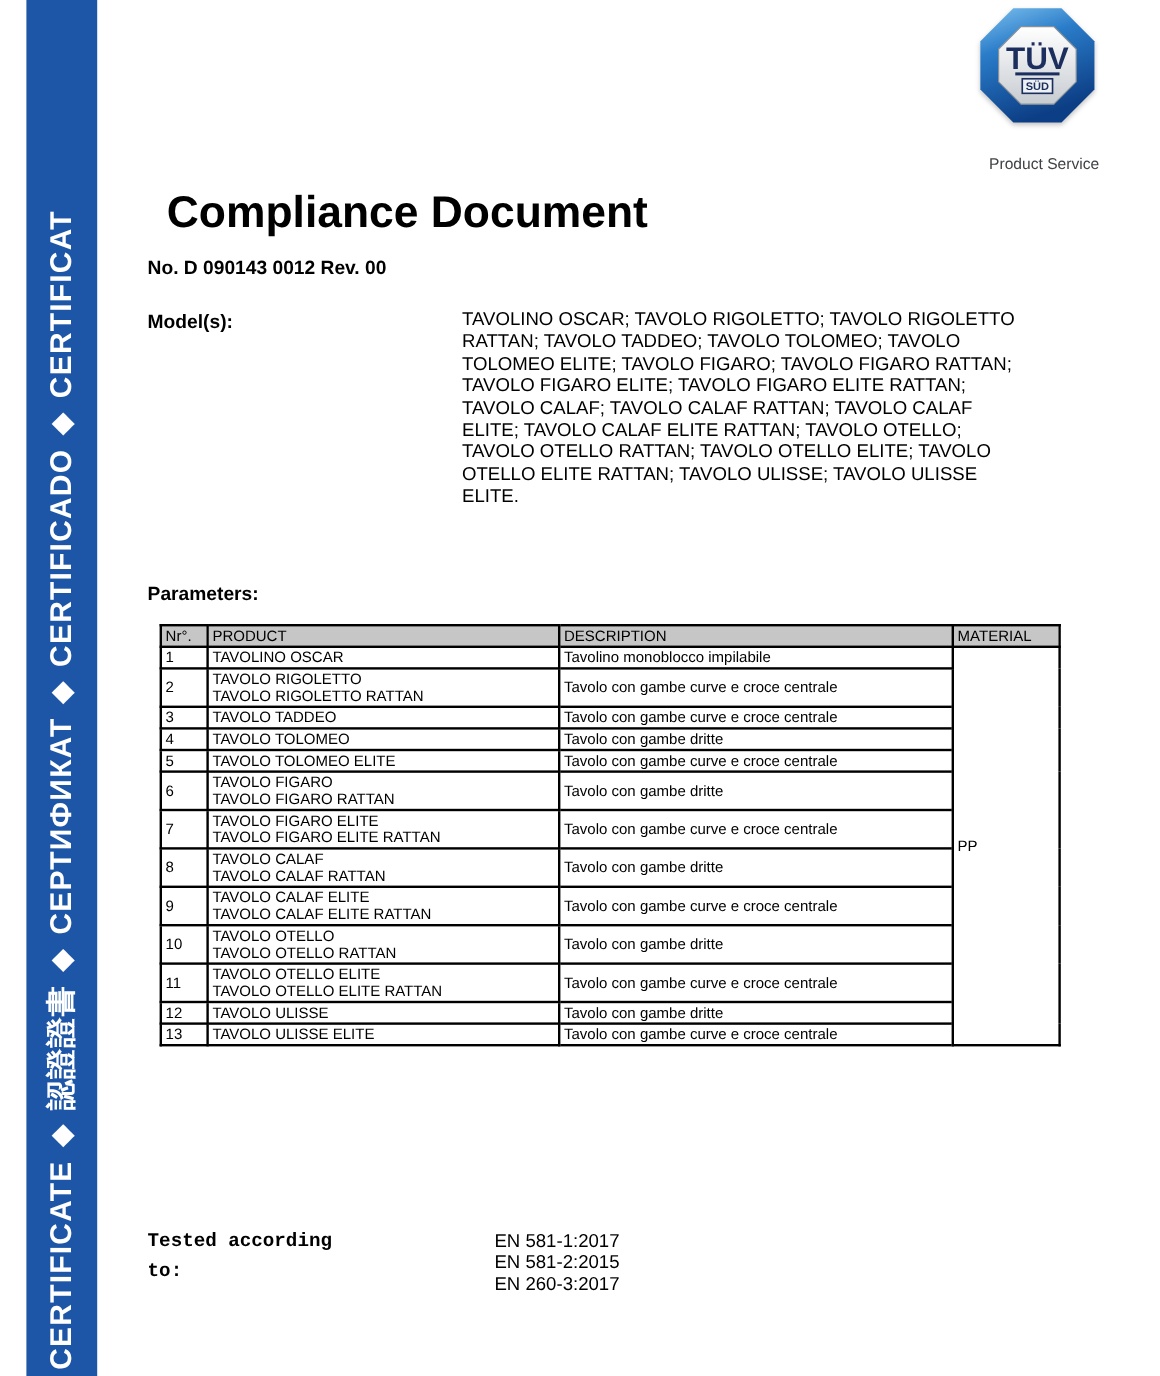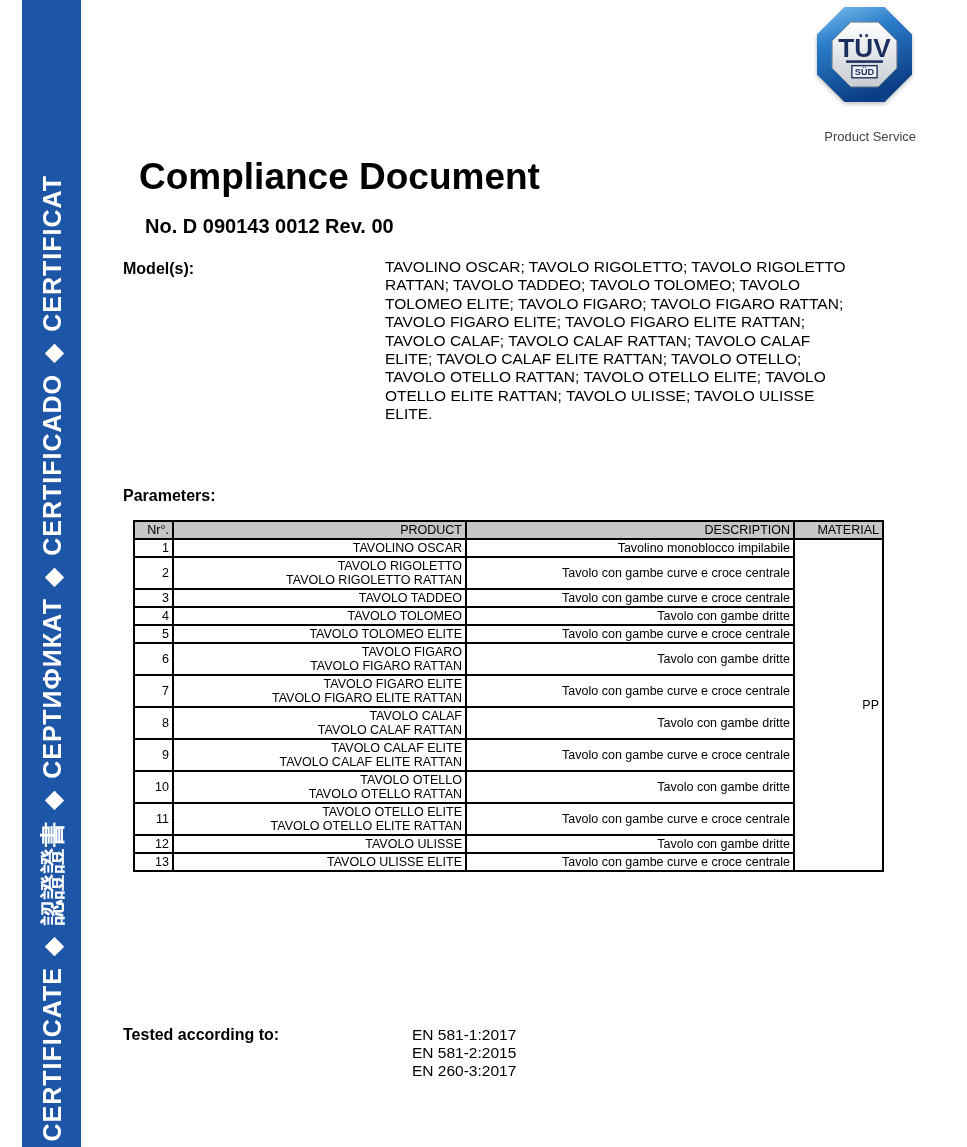--- a/index.html
+++ b/index.html
@@ -28,44 +28,44 @@
   
   .logo-block{position:absolute;left:812px;top:6px;width:104px;text-align:right;}
   .logo-block svg{display:block;margin:0 auto;filter:drop-shadow(0 2px 2px rgba(0,0,0,0.25));}
   .logo-caption{
     margin-top:26px;font-size:13px;color:var(--caption-gray,#404245);
     letter-spacing:0;white-space:nowrap;
   }
   
   .doc-header{position:absolute;left:123px;top:140px;width:640px;}
   .doc-title{margin:16px;font-size:37px;font-weight:bold;letter-spacing:0;line-height:1.15;}
-  .doc-number{margin-top:6px;font-size:20px;font-weight:bold;margin-left:22px;}
+  .doc-number{margin-top:6px;font-size:16px;font-weight:bold;}
   
   .field-label{position:absolute;font-size:16px;font-weight:bold;line-height:25px;}
   .models-label{left:123px;top:256px;}
   .models-value{
     position:absolute;left:385px;top:258px;width:464px;
     font-size:15.5px;line-height:18.4px;
   }
   .parameters-label{left:123px;top:483px;}
   
   .params-table{
     position:absolute;left:133px;top:520px;width:749px;
     border-collapse:collapse;table-layout:fixed;
     font-size:12.5px;line-height:14px;
   }
   .params-table th,.params-table td{
-    border:2px solid #000;text-align:right;vertical-align:middle;
+    border:2px solid #000;text-align:left;vertical-align:middle;
     padding:1px 3px;overflow:hidden;
   }
   .params-table th{
     background:var(--header-gray,#c6c6c6);font-weight:normal;height:18px;
   }
   
-  .tested-label{left:123px;top:1022px;width:175px;}
+  .tested-label{left:123px;top:1022px;width:175px;font-family:Liberation Mono, monospace;}
   .standards{
     position:absolute;left:385px;top:1026px;
     font-size:15.5px;line-height:18px;margin-left:27px;
   }
 </style>
 </head>
 <body>
 
 <div class="page">
 

